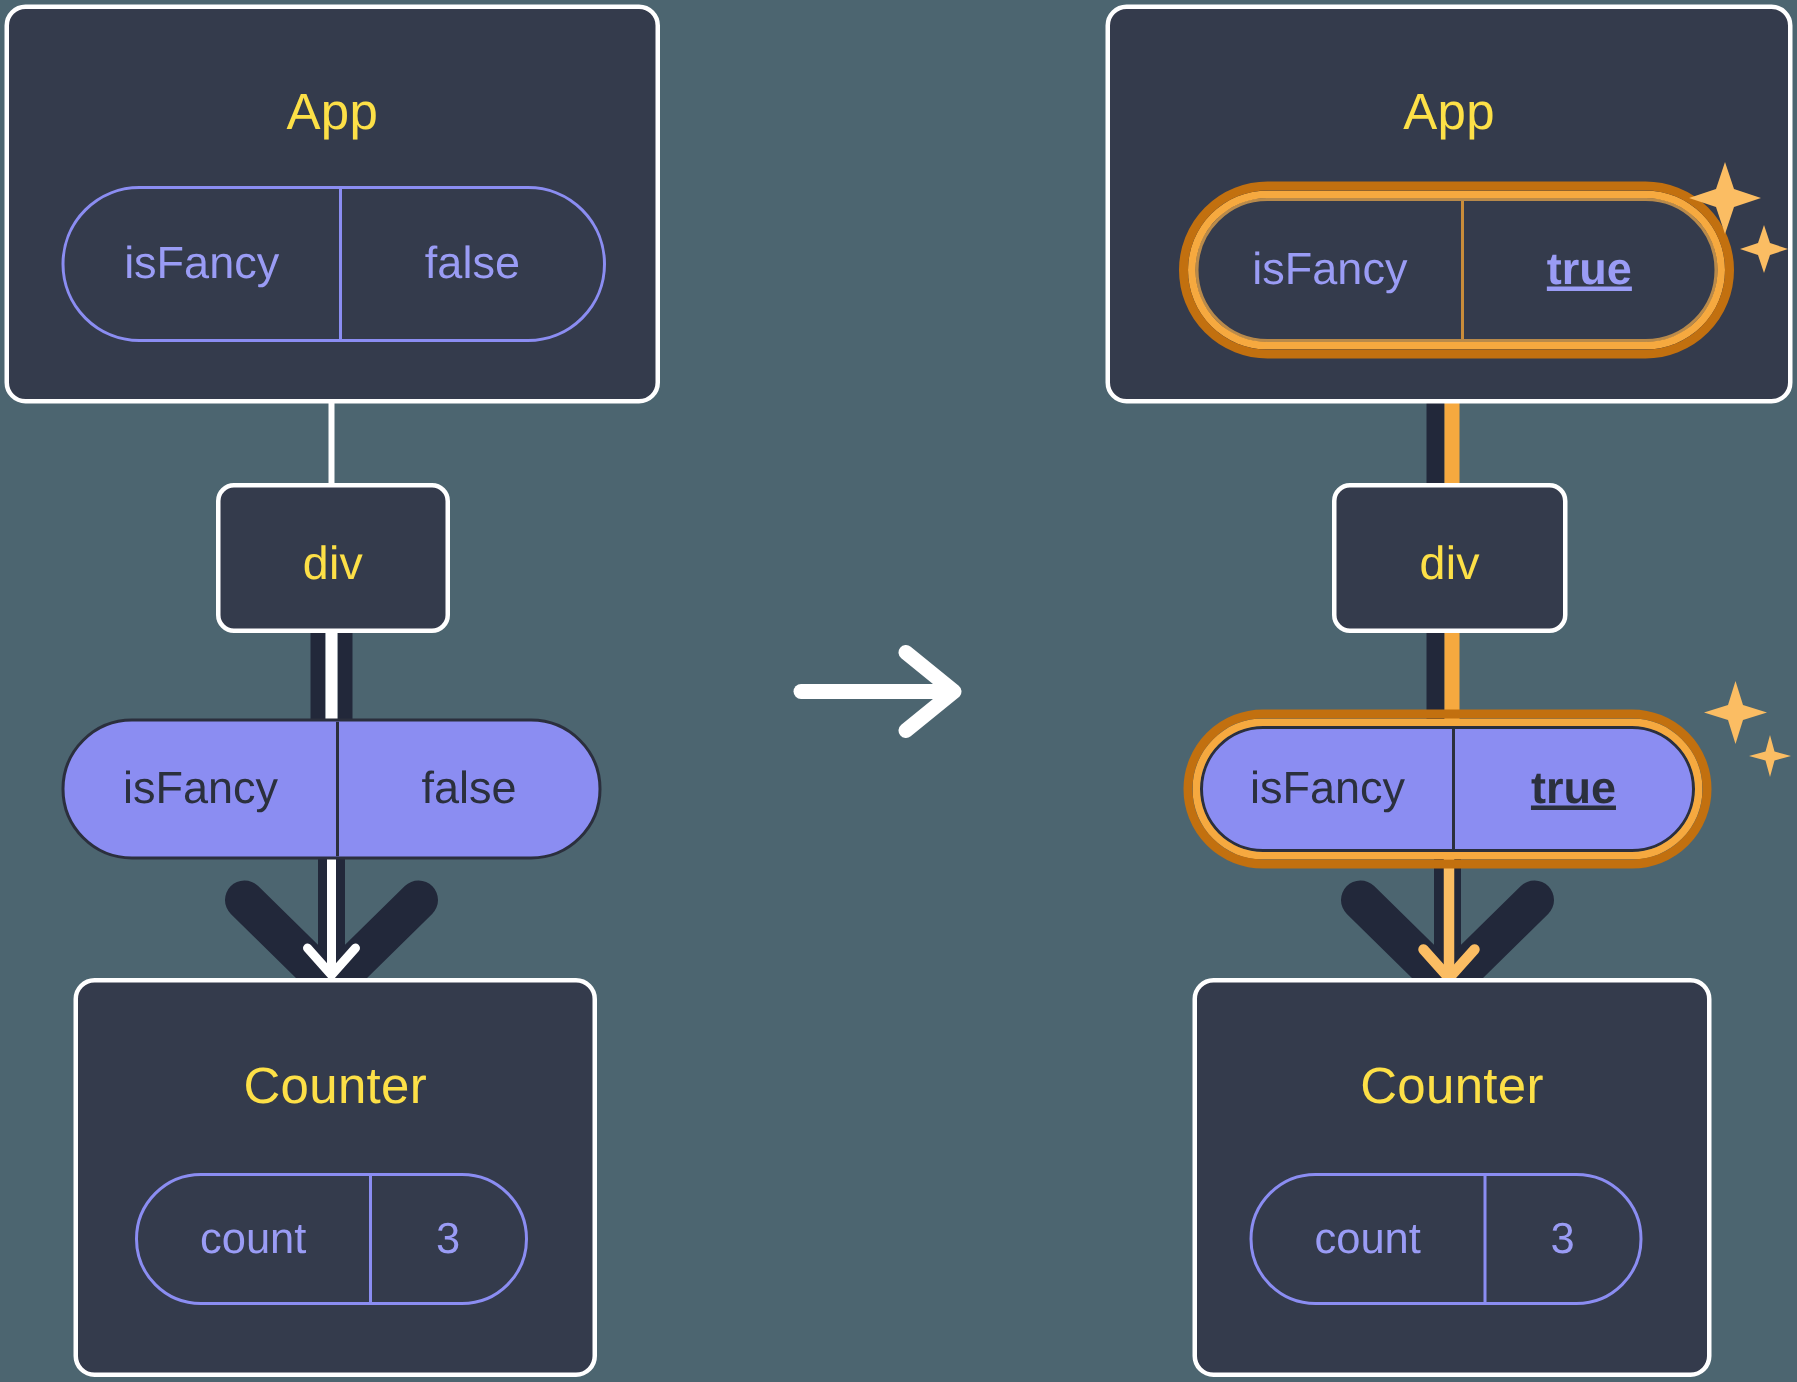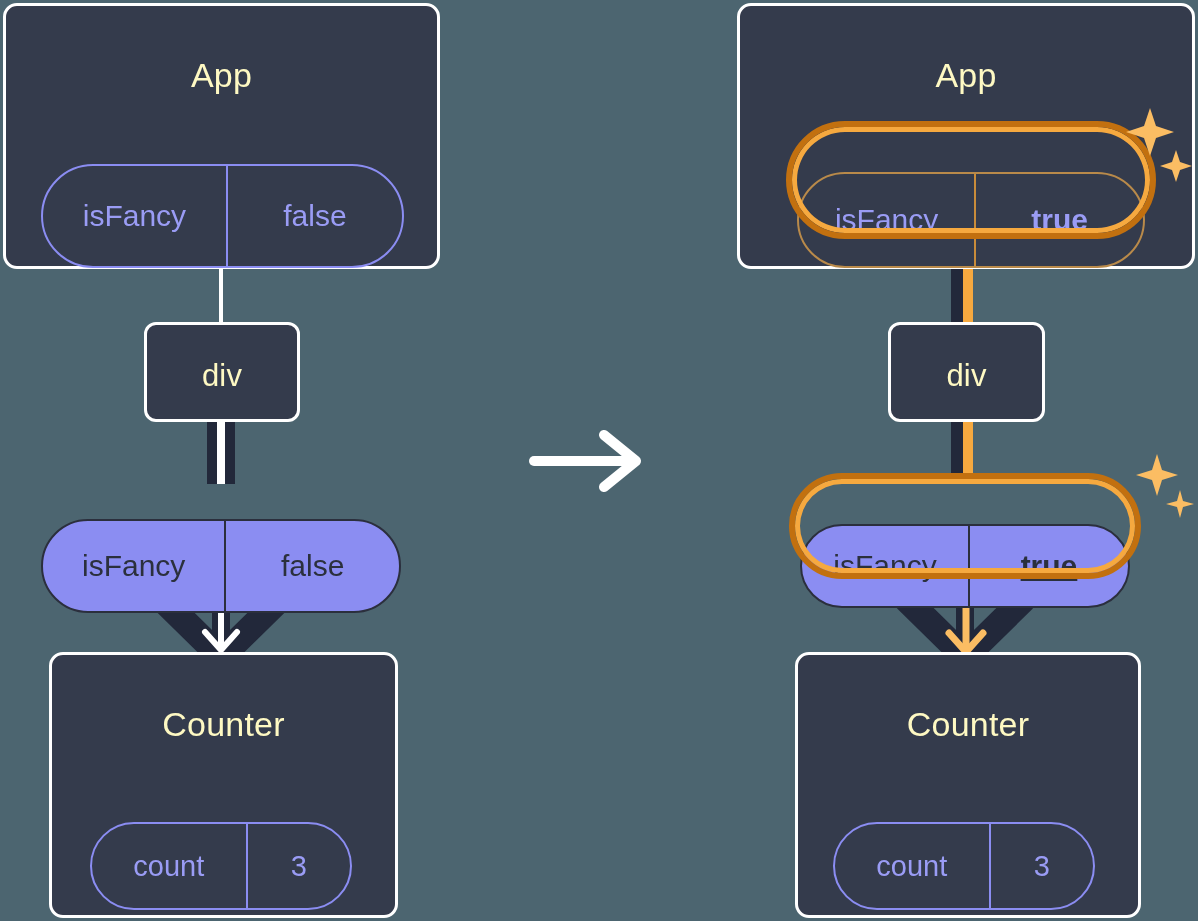--- a/index.html
+++ b/index.html
@@ -18,34 +18,33 @@
     position:absolute;
     background:#343b4c;
     border:3px solid #ffffff;
     border-radius:14px;
     box-sizing:border-box;
   }
   .box-title{
     position:absolute;
     width:100%;
     text-align:center;
-    color:#fef9c3;
+    color:#fde047;
     font-size:34px;
     letter-spacing:.2px;
   }
 
   
   .pill{
     position:absolute;
     display:flex;
     align-items:stretch;
     box-sizing:border-box;
     border-radius:999px;
     overflow:hidden;
-    margin-top:40px;
   }
   .pill .cell{
     display:flex;align-items:center;justify-content:center;
     font-size:30px;
     box-sizing:border-box;
     white-space:nowrap;
   }
 
   
   .pill.outline{

